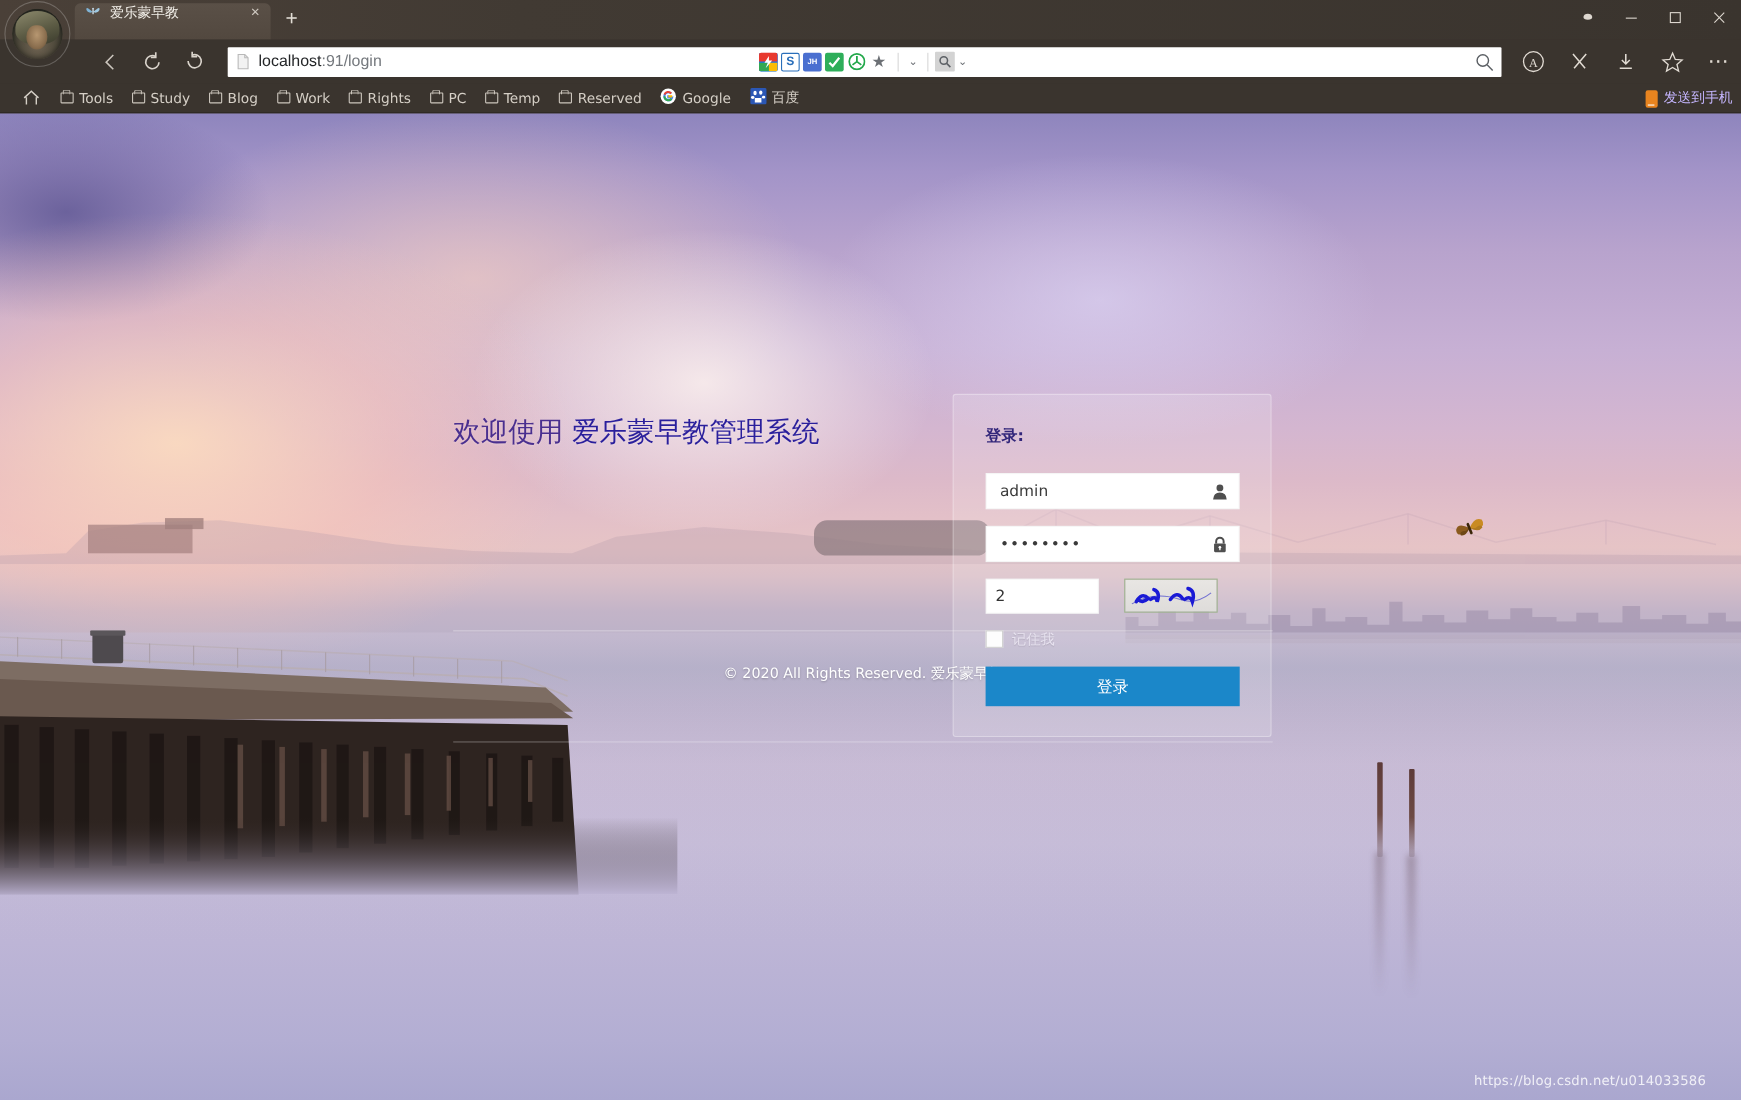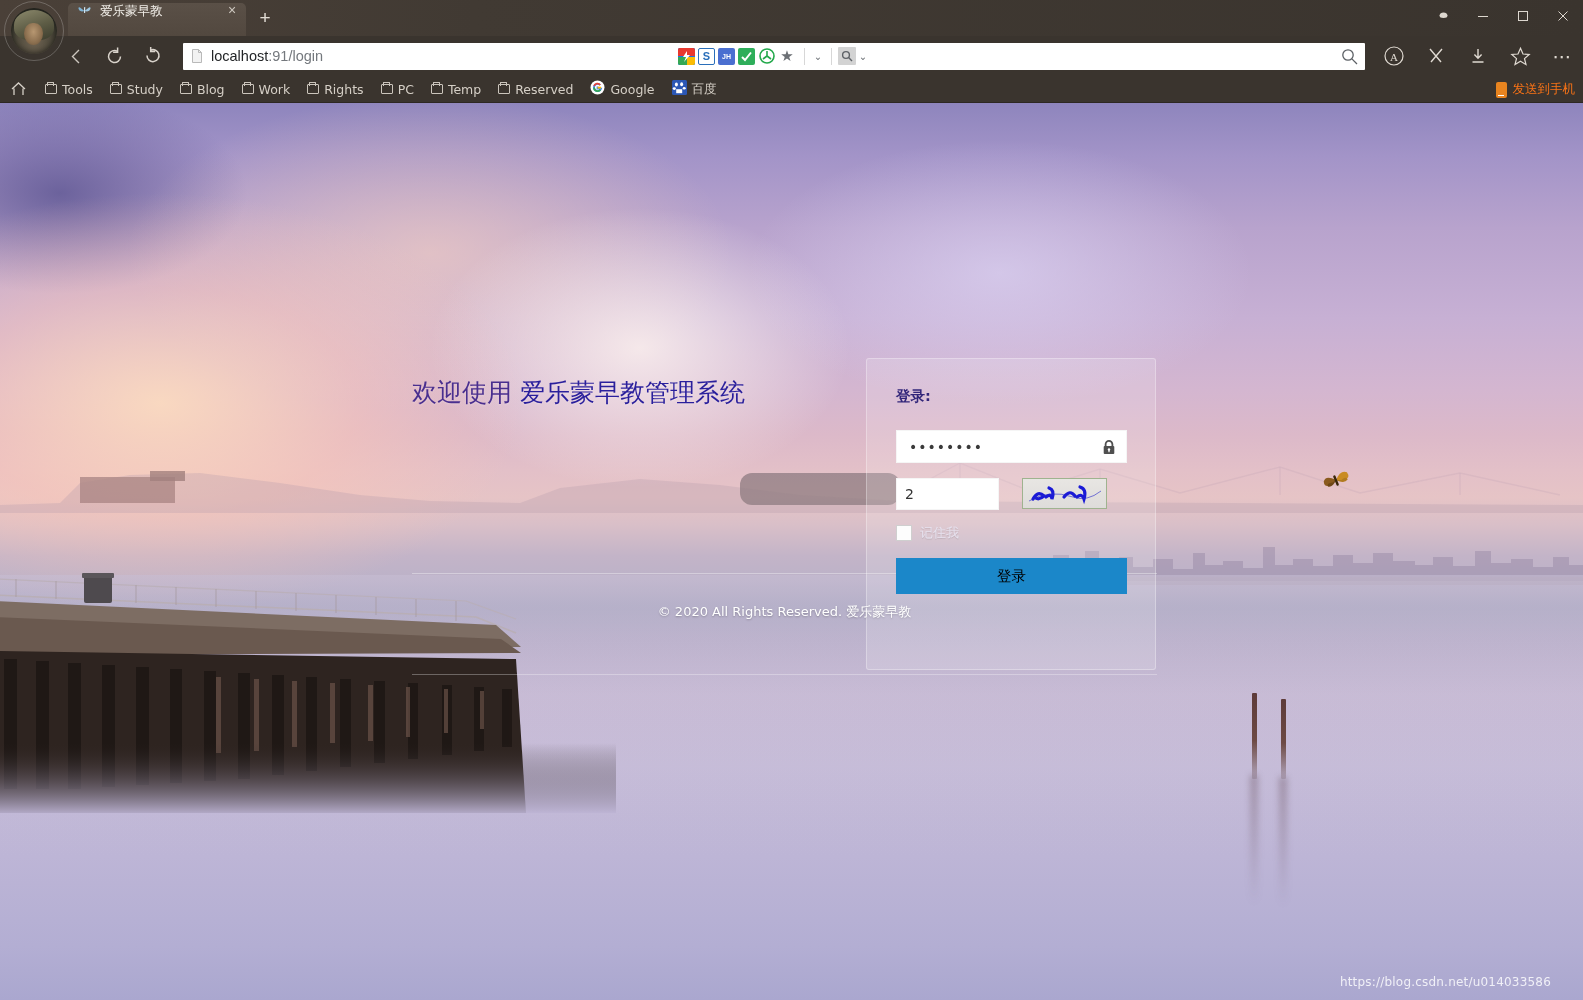--- a/index.html
+++ b/index.html
@@ -91,21 +91,21 @@
     align-items: center; justify-content: center;
     color: #ddd7cf; font-size: 13px;
   }
   .win-btn.sq { font-size: 11px; }
 
   
   .navbar {
     height: 40px; position: relative;
     background: #3a342e;
     display: flex; align-items: center;
-    padding-left: 57px;
+    padding-left: 81px;
   }
   .nav-icon {
     width: 38px; height: 30px; display: flex;
     align-items: center; justify-content: center;
     color: #d9d3cb;
   }
   .omnibox {
     flex: 1; height: 27px; margin: 0 8px 0 12px;
     background: #ffffff; display: flex; align-items: center;
     border-radius: 1px;
@@ -134,21 +134,21 @@
   .omni-search { width: 24px; color: #5c6065; display:flex; align-items:center;
                  justify-content:center; font-size: 15px; }
   .tool-icon {
     width: 42px; height: 34px; display:flex; align-items:center;
     justify-content:center; color: #e0dad2; font-size: 16px;
   }
 
   
   .bookmarks {
     height: 27px; background: #3a342e; position: relative;
-    display: flex; align-items: center; padding-left: 8px;
+    display: flex; align-items: center; padding-left: 18px;
     border-bottom: 1px solid #2d2823;
   }
   .bm {
     display: flex; align-items: center; gap: 5px;
     padding: 0 9px 0 8px; height: 22px;
     color: #d5cfc6; font-size: 12.5px;
     font-family: "DejaVu Sans", sans-serif;
     white-space: nowrap;
   }
   .bm .folder {
@@ -157,21 +157,21 @@
   }
   .bm .folder::before {
     content:""; position:absolute; left:1px; top:-3px;
     width:5px; height:3px; border:1px solid #cbc5bc; border-bottom:none;
     border-top-left-radius:1px; border-top-right-radius:1px;
   }
   .bm-home { padding-left: 2px; padding-right: 10px; }
   .bm-right {
     position: absolute; right: 8px; top: 0; height: 27px;
     display: flex; align-items: center; gap: 6px;
-    color: #f97316; font-size: 12.5px;
+    color: #c4b5fd; font-size: 12.5px;
     font-family: "DejaVu Sans", sans-serif;
     justify-content: center;
   }
   .phone-ico { width: 11px; height: 16px; background: #e8841f; border-radius: 2px; position:relative; }
   .phone-ico::after { content:""; position:absolute; left:2.5px; bottom:1.5px; width:6px; height:1.5px; background:#fff; }
 
   
   .viewport {
     position: absolute; left: 0; top: 103px;
     width: 1583px; height: 897px;
@@ -328,21 +328,21 @@
     border: 1px solid #cfcfcf;
   }
   .remember .lbl {
     font-size: 13px; color: #e7e2ef;
     font-family: "DejaVu Sans", sans-serif;
     text-shadow: 0 1px 1px rgba(0,0,0,.12);
   }
   .login-btn {
     width: 231px; height: 36px;
     background: #1b87c9;
-    border: none; color: #000000; font-size: 14.5px;
+    border: none; color: #ffffff; font-size: 14.5px;
     font-family: "DejaVu Sans", sans-serif;
     cursor: pointer;
     display:flex; align-items:center; justify-content:center;
   }
 
   .watermark {
     position: absolute; right: 32px; bottom: 11px;
     color: rgba(255,255,255,.82); font-size: 12px;
     font-family: "DejaVu Sans", sans-serif;
     letter-spacing: .2px;
@@ -671,20 +671,29 @@
       <span>欢迎使用 </span><b>爱乐蒙早教管理系统</b>
     </div>
 
     <div class="hairline"></div>
     <div class="hairline2"></div>
     <div class="footer">© 2020 All Rights Reserved. 爱乐蒙早教</div>
 
     <div class="login-card">
       <div class="login-title">登录:</div>
 
+      <div class="field">
+        <input type="text" value="admin" style="">
+        <span class="f-ico">
+          <svg width="16" height="16" viewBox="0 0 16 16">
+            <circle cx="8" cy="4.6" r="3.1" fill="#4f4f4f"></circle>
+            <path d="M1.8 15 Q2.2 8.7 8 8.7 Q13.8 8.7 14.2 15 Z" fill="#4f4f4f"></path>
+          </svg>
+        </span>
+      </div>
 
       <div class="field">
         <input type="text" style="letter-spacing: 1px;" value="••••••••">
         <span class="f-ico">
           <svg width="16" height="16" viewBox="0 0 16 16">
             <path d="M4.6 7.2 V5.2 A3.4 3.4 0 0 1 11.4 5.2 V7.2" fill="none" stroke="#4f4f4f" stroke-width="1.8"></path>
             <rect x="2.7" y="7" width="10.6" height="8" rx="1" fill="#4f4f4f"></rect>
             <circle cx="8" cy="10.5" r="1.2" fill="#fff"></circle>
             <rect x="7.4" y="10.6" width="1.2" height="2.6" fill="#fff"></rect>
           </svg>

